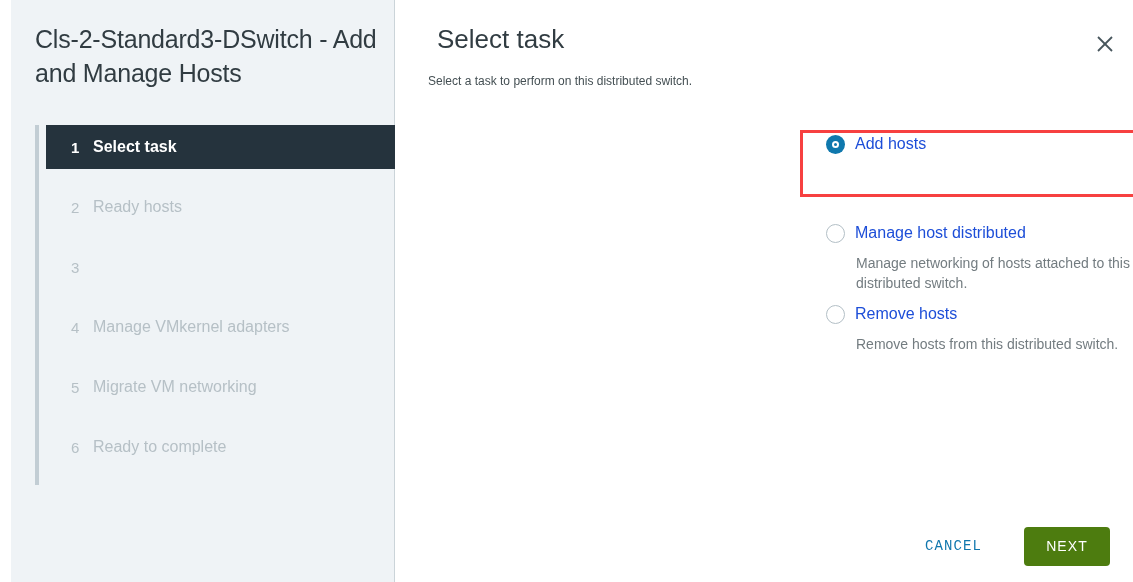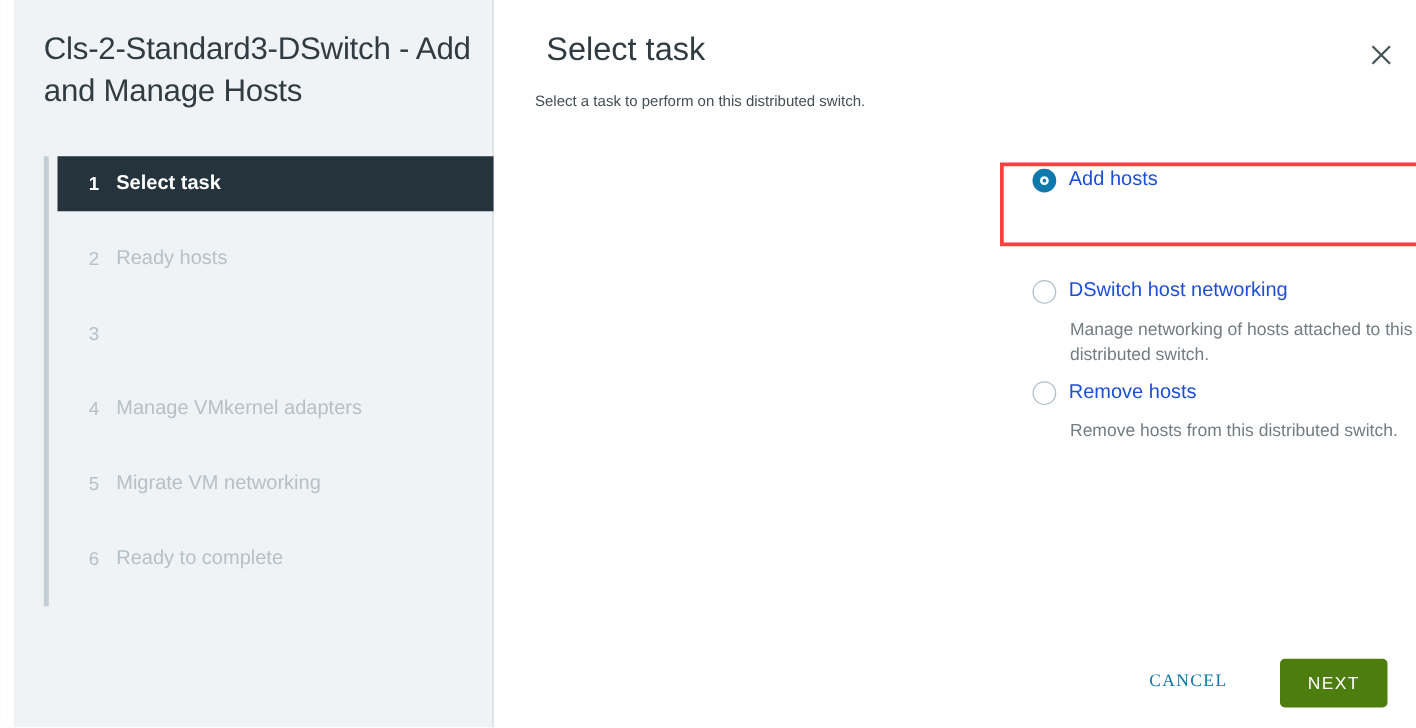--- a/index.html
+++ b/index.html
@@ -254,21 +254,21 @@
     box-sizing: border-box;
   }
   .btn-cancel {
     font-size: 14px;
     letter-spacing: 1.1px;
     color: #0f76ad;
     background: transparent;
     border: none;
     padding: 10px 14px;
     cursor: pointer;
-    font-family: Liberation Serif, serif;
+    font-family: Liberation Mono, monospace;
     text-transform: uppercase;
     text-align: center;
   }
   .btn-next {
     margin-left: 28px;
     min-width: 86px;
     height: 39px;
     background: #4d7c0f;
     color: #ffffff;
     border: none;
@@ -351,21 +351,21 @@
       <div class="option opt-1">
         <div class="option-row">
           <span class="radio checked"></span>
           <span class="option-label">Add hosts</span>
         </div>
       </div>
 
       <div class="option opt-2">
         <div class="option-row">
           <span class="radio"></span>
-          <span class="option-label">DSwitch host networking</span>
+          <span class="option-label">Manage host distributed</span>
         </div>
         <div class="option-desc">Manage networking of hosts attached to this distributed switch.</div>
       </div>
 
       <div class="option opt-3">
         <div class="option-row">
           <span class="radio"></span>
           <span class="option-label">Remove hosts</span>
         </div>
         <div class="option-desc">Remove hosts from this distributed switch.</div>

